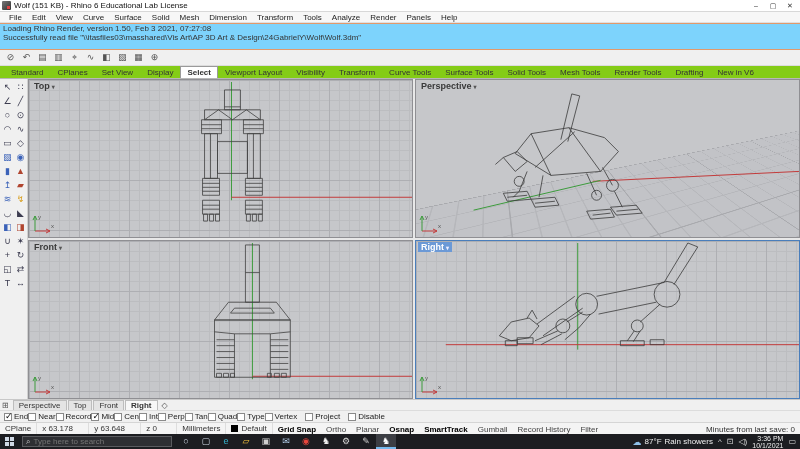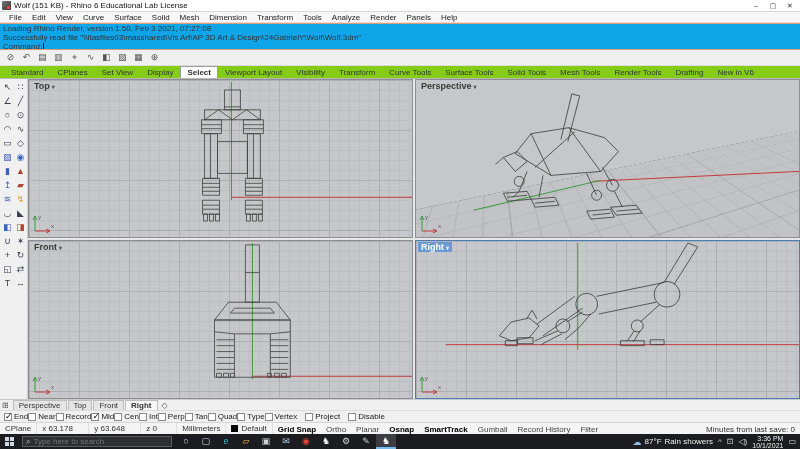--- a/index.html
+++ b/index.html
@@ -12,21 +12,21 @@
   .appicon{width:9px;height:9px;background:linear-gradient(135deg,#777,#333);border-radius:1px;margin-right:3px;position:relative;}
   .appicon::after{content:"";position:absolute;right:1px;bottom:1px;width:3px;height:3px;background:#d44;}
   .wincontrols{margin-left:auto;display:flex;gap:1px;}
   .winbtn{width:16px;height:11px;font-size:7px;line-height:11px;text-align:center;color:#333;}
 
   
   .menubar{height:11px;background:#f7f7f7;display:flex;align-items:center;padding:0 4px;gap:0;border-bottom:1px solid #e0e0e0;flex:0 0 auto;}
   .menuitem{font-size:8px;color:#222;padding:0 5px;cursor:default;}
 
   
-  .cmdarea{height:27px;background:#0ea5e9;border-top:1px solid #e2996b;border-bottom:1px solid #e2996b;padding:0 3px;font-size:8px;line-height:9px;color:#333;flex:0 0 auto;overflow:hidden;}
+  .cmdarea{height:27px;background:#7dd3fc;border-top:1px solid #e2996b;border-bottom:1px solid #e2996b;padding:0 3px;font-size:8px;line-height:9px;color:#333;flex:0 0 auto;overflow:hidden;}
   .cmdline{white-space:nowrap;}
   .caret{display:inline-block;width:1px;height:8px;background:#000;vertical-align:middle;margin-left:1px;}
 
   
   .quickbar{height:16px;background:#f0f0f0;display:flex;align-items:center;padding:0 4px;gap:3px;border-bottom:1px solid #dcdcdc;flex:0 0 auto;}
   .qicon{width:13px;height:13px;font-size:9px;line-height:13px;text-align:center;color:#555;}
 
   
   .tabbar{height:13px;background:#84cc16;display:flex;align-items:flex-end;padding:0 4px;border-bottom:1px solid #b8b8b8;flex:0 0 auto;}
   .rtab{font-size:8px;color:#333;padding:1px 6px;border:1px solid transparent;border-bottom:none;white-space:nowrap;}
@@ -127,23 +127,20 @@
       <span class="menuitem">Panels</span>
       <span class="menuitem">Help</span>
     </div>
 
   <div class="cmdarea">
     <div>
 
     <div class="cmdline">Loading Rhino Render, version 1.50, Feb 3 2021, 07:27:08</div>
         <div class="cmdline">Successfully read file "\\itasfiles03\masshared\Vis Art\AP 3D Art &amp; Design\24GabrielY\Wolf\Wolf.3dm"</div>
       </div>
-    <div class="cmdline">
-      <span>Command:</span><span class="caret"></span>
-    </div>
   </div>
 
   <div class="quickbar">
 
   <span class="qicon">⊘</span>
       <span class="qicon">↶</span>
       <span class="qicon">▤</span>
       <span class="qicon">▥</span>
       <span class="qicon">⌖</span>
       <span class="qicon">∿</span>

